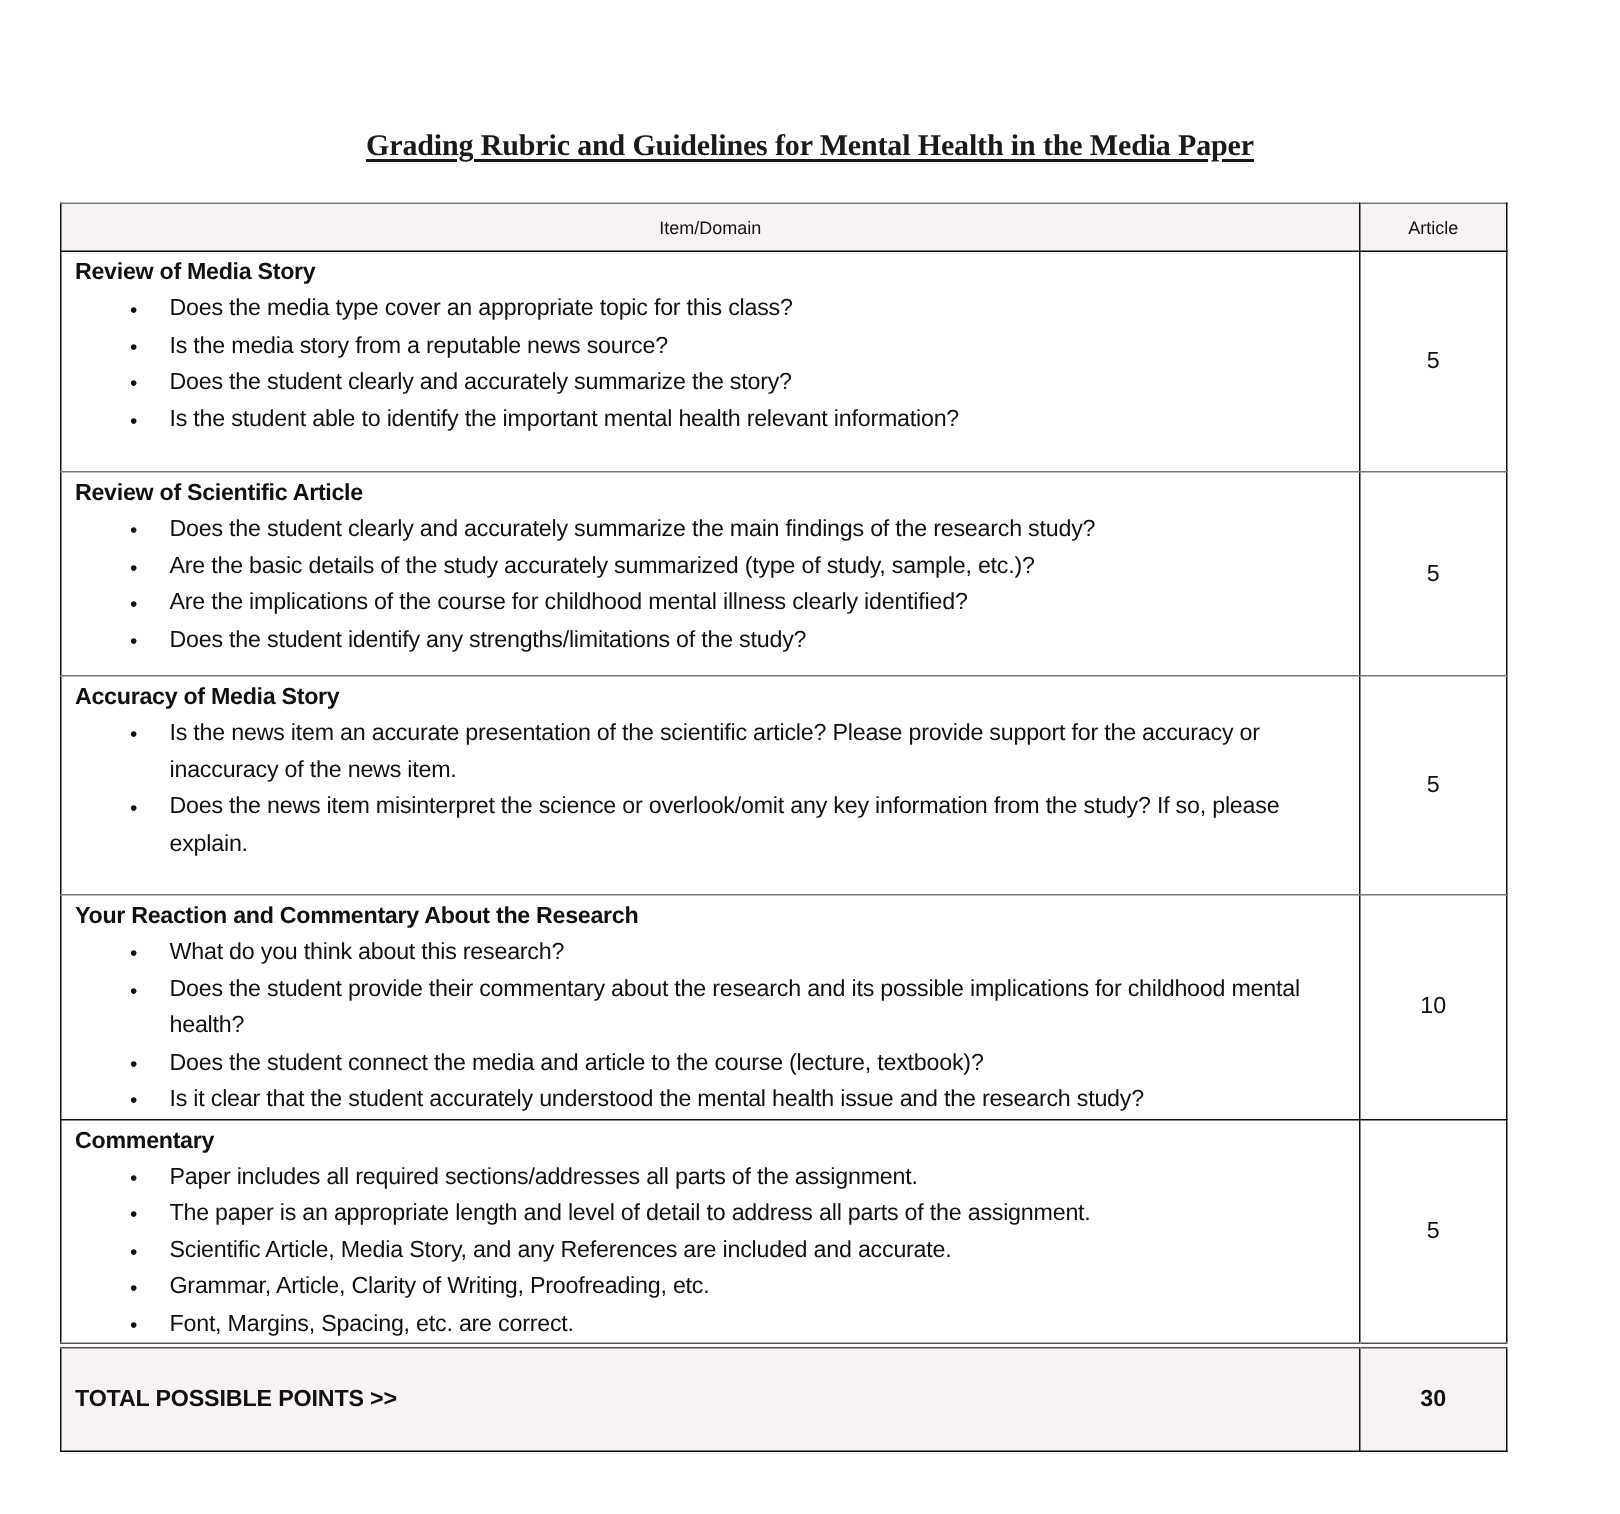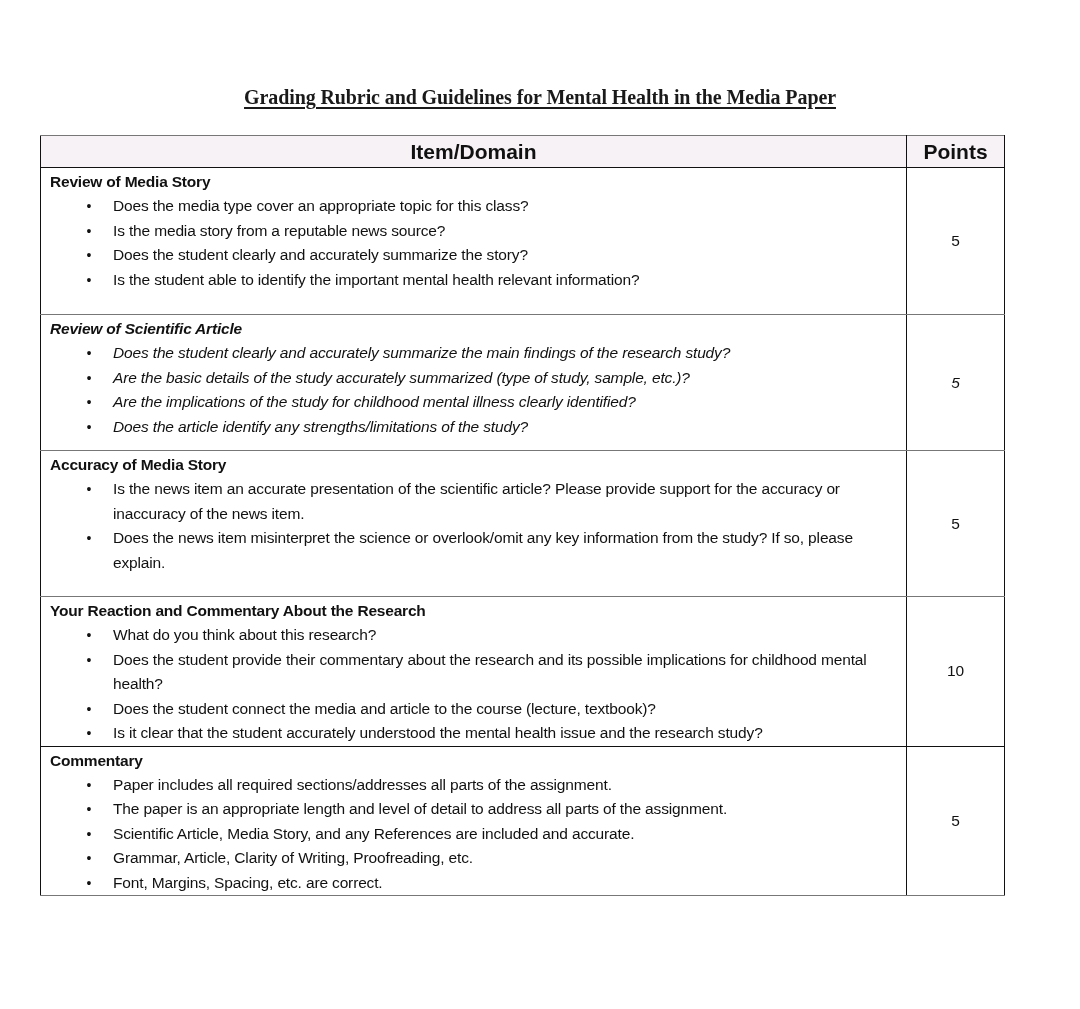--- a/index.html
+++ b/index.html
@@ -45,22 +45,22 @@
     border-left: 1.5px solid #111;
     border-right: 1.5px solid #111;
     padding: 0;
     vertical-align: top;
   }
   table.rubric thead th {
     background: #f6f2f6;
     border-top: 1.5px solid #777;
     border-bottom: 1.5px solid #111;
     height: 31px;
-    font-weight: bold;
-    font-size: 21px;
+    font-weight: normal;
+    font-size: 12px;
     text-align: center;
     vertical-align: middle;
   }
   tr.crit td {
     border-bottom: 1.5px solid #777;
   }
   tr.crit.dark-bottom td {
     border-bottom: 1.5px solid #111;
   }
   tr.crit td.item {
@@ -116,46 +116,46 @@
 <div class="page-title">Grading Rubric and Guidelines for Mental Health in the Media Paper</div>
 
 <table class="rubric">
   <colgroup>
     <col class="c-item">
     <col class="c-pts">
   </colgroup>
   <thead>
     <tr>
       <th>Item/Domain</th>
-      <th>Points</th>
+      <th>Article</th>
     </tr>
   </thead>
   <tbody>
 
     <tr class="crit" style="height:147px;">
       <td class="item">
         <div class="crit-title">Review of Media Story</div>
         <ul class="bullets">
           <li><span class="dot">•</span><span>Does the media type cover an appropriate topic for this class?</span></li>
           <li><span class="dot">•</span><span>Is the media story from a reputable news source?</span></li>
           <li><span class="dot">•</span><span>Does the student clearly and accurately summarize the story?</span></li>
           <li><span class="dot">•</span><span>Is the student able to identify the important mental health relevant information?</span></li>
         </ul>
       </td>
       <td class="pts">5</td>
     </tr>
 
-    <tr class="crit" style="height:136px;font-style:italic;">
+    <tr class="crit" style="height:136px;">
       <td class="item">
         <div class="crit-title">Review of Scientific Article</div>
         <ul class="bullets">
           <li><span class="dot">•</span><span>Does the student clearly and accurately summarize the main findings of the research study?</span></li>
           <li><span class="dot">•</span><span>Are the basic details of the study accurately summarized (type of study, sample, etc.)?</span></li>
-          <li><span class="dot">•</span><span>Are the implications of the study for childhood mental illness clearly identified?</span></li>
-          <li><span class="dot">•</span><span>Does the article identify any strengths/limitations of the study?</span></li>
+          <li><span class="dot">•</span><span>Are the implications of the course for childhood mental illness clearly identified?</span></li>
+          <li><span class="dot">•</span><span>Does the student identify any strengths/limitations of the study?</span></li>
         </ul>
       </td>
       <td class="pts">5</td>
     </tr>
 
     <tr class="crit" style="height:146px;">
       <td class="item">
         <div class="crit-title">Accuracy of Media Story</div>
         <ul class="bullets">
           <li><span class="dot">•</span><span>Is the news item an accurate presentation of the scientific article? Please provide support for the accuracy or inaccuracy of the news item.</span></li>
@@ -185,14 +185,18 @@
           <li><span class="dot">•</span><span>Paper includes all required sections/addresses all parts of the assignment.</span></li>
           <li><span class="dot">•</span><span>The paper is an appropriate length and level of detail to address all parts of the assignment.</span></li>
           <li><span class="dot">•</span><span>Scientific Article, Media Story, and any References are included and accurate.</span></li>
           <li><span class="dot">•</span><span>Grammar, Article, Clarity of Writing, Proofreading, etc.</span></li>
           <li><span class="dot">•</span><span>Font, Margins, Spacing, etc. are correct.</span></li>
         </ul>
       </td>
       <td class="pts">5</td>
     </tr>
 
+    <tr class="total">
+      <td class="item">TOTAL POSSIBLE POINTS &gt;&gt;</td>
+      <td class="pts">30</td>
+    </tr>
   </tbody>
 </table>
 
 </body></html>

